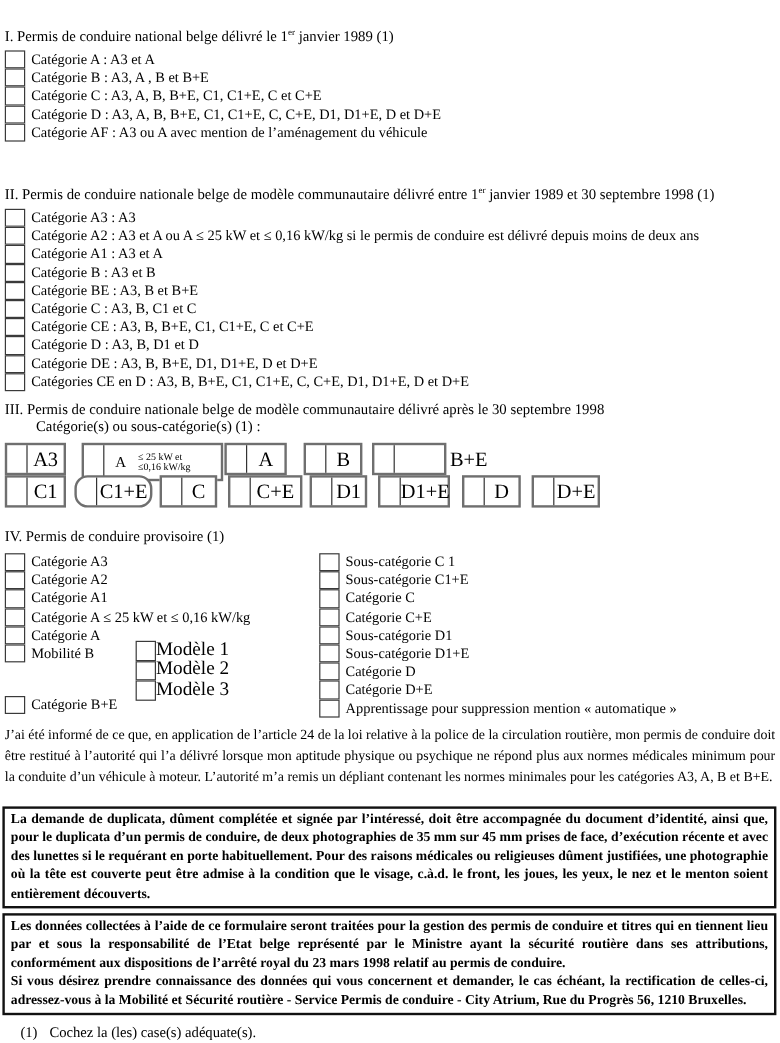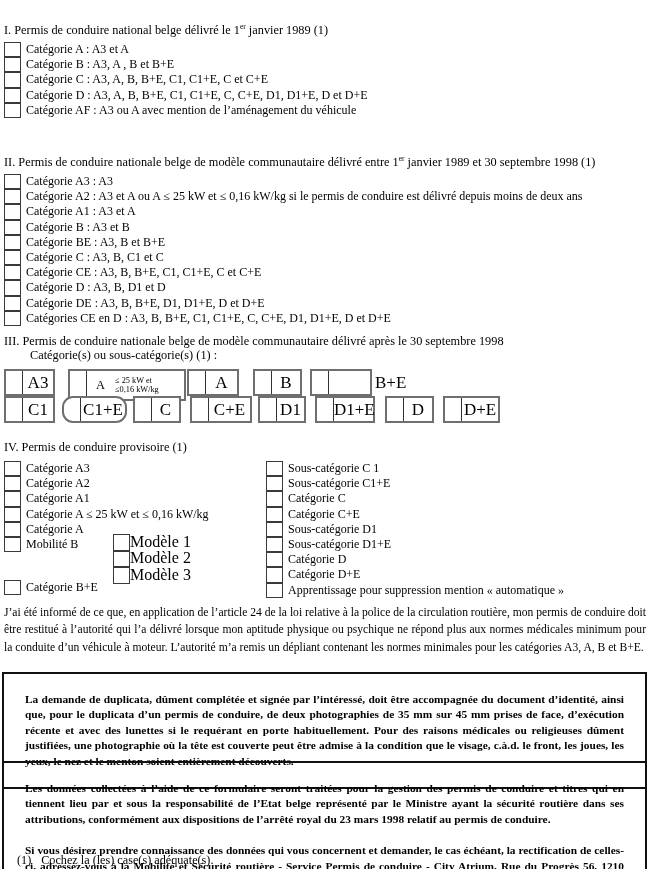--- a/index.html
+++ b/index.html
@@ -27,21 +27,21 @@
   .col{position:absolute;}
   .modelrow{display:flex;align-items:flex-end;height:16.6px;}
   .modelrow .cb{height:16.6px;width:17px;}
   
   .para{position:absolute;left:4px;width:642px;font-size:11.6px;line-height:17.3px;text-align:justify;}
   .bbox{
     position:absolute;left:2px;width:645px;box-sizing:border-box;
     border:2px solid #111;padding:2px 5px;
     font-weight:bold;font-size:11.4px;line-height:15.4px;text-align:justify;
   }
-  .bbox p{margin:16px;}
+  .bbox p{margin:0;}
   .footer{position:absolute;left:17px;top:853px;display:flex;font-size:12.2px;}
   .footer .fm{margin-right:10px;}
 </style>
 </head>
 <body>
 
 <div id="page">
 
   <div class="sec" style="top:20px;">
     <div class="sec-title"><span>I. Permis de conduire national belge délivré le 1</span><sup>er</sup><span> janvier 1989 (1)</span></div>

